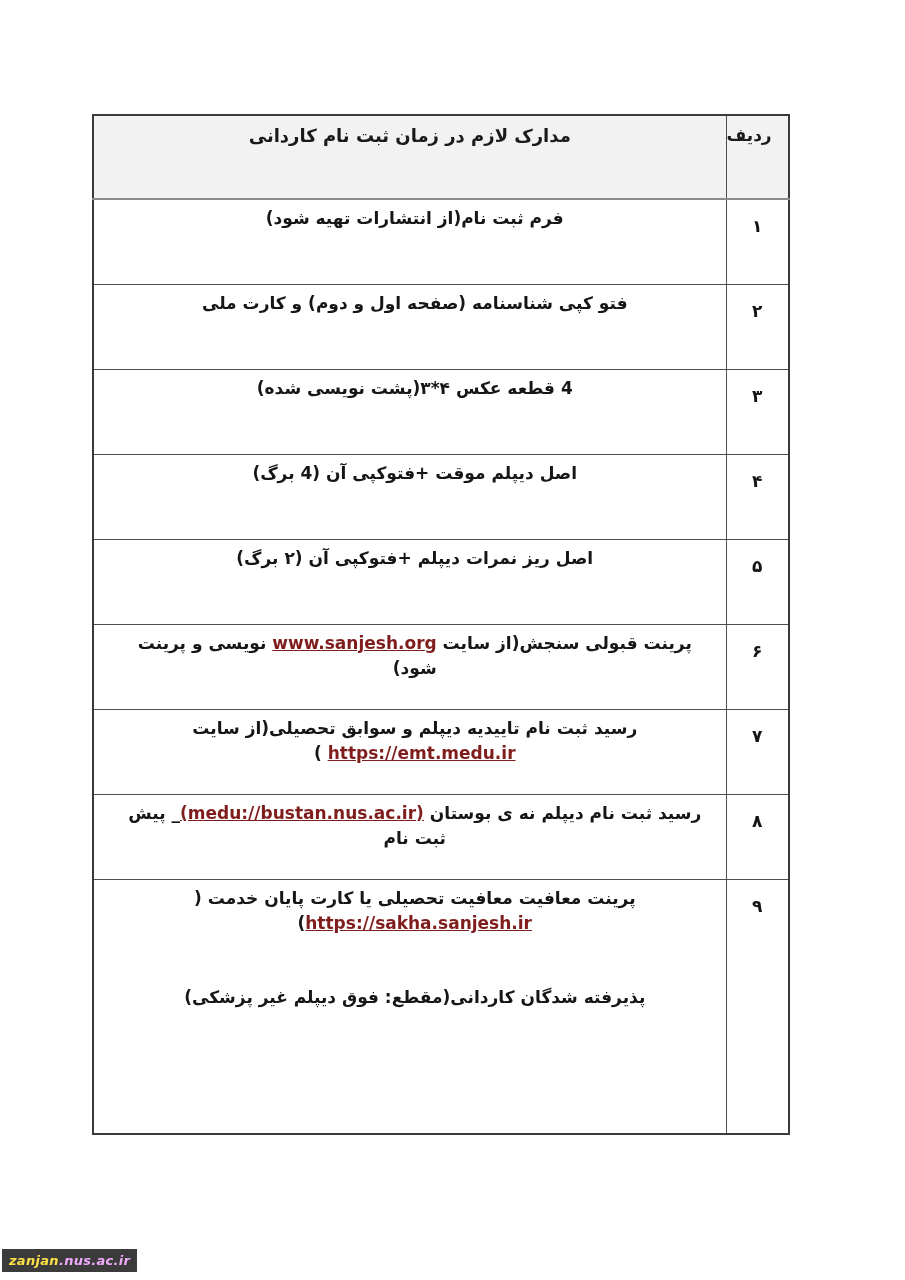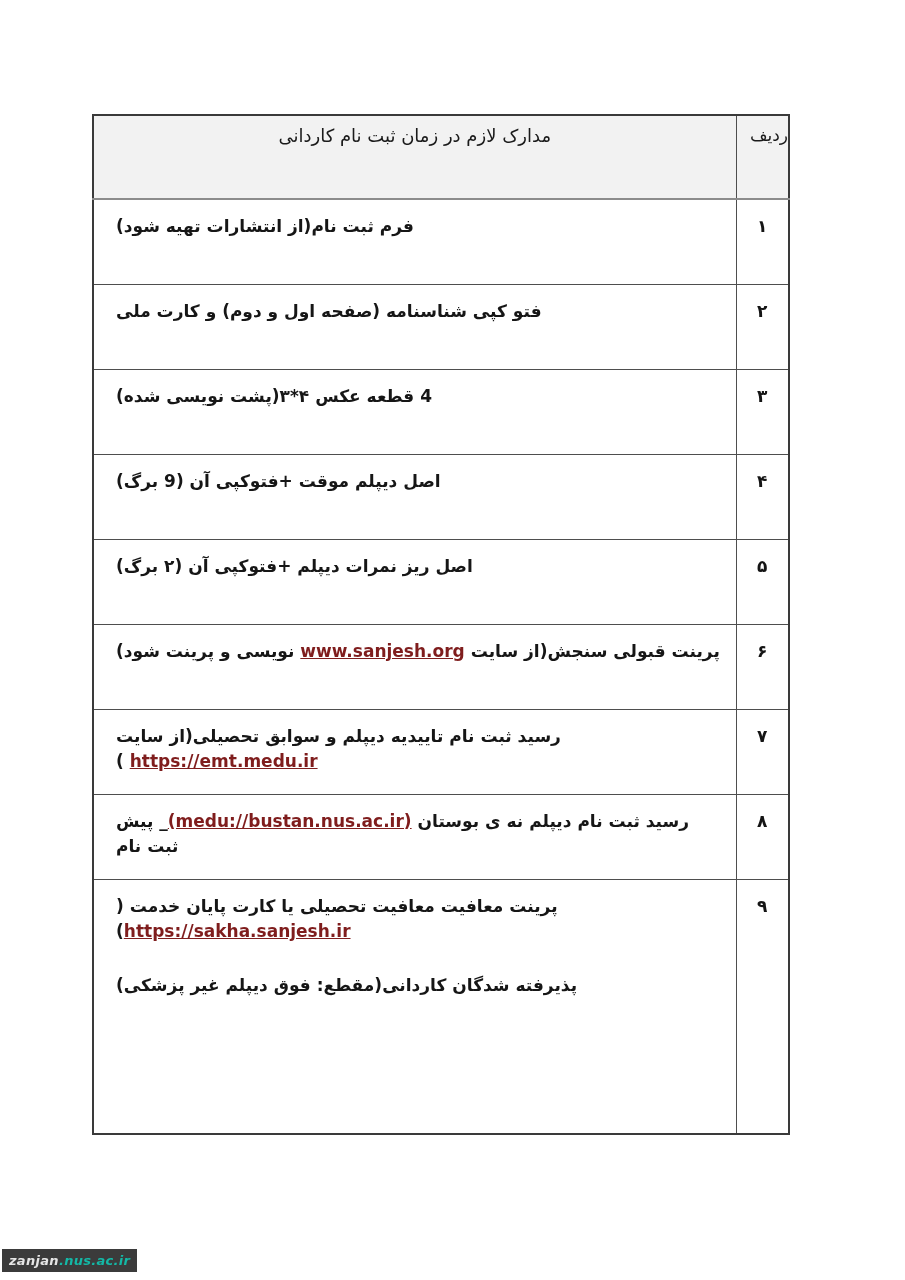--- a/index.html
+++ b/index.html
@@ -18,64 +18,64 @@
     border: 2px solid #3a3a3a;
   }
   .doc-table th, .doc-table td {
     border: 1px solid #4e4e4e;
     vertical-align: top;
   }
   .doc-table thead tr { height: 84px; }
   .doc-table thead th {
     background: #f2f2f2;
     border-bottom: 2px solid #8c8c8c;
-    font-weight: normal;
+    font-weight: bold;
     color: #1a1a1a;
   }
-  th.hdr-num { width: 53px; font-size: 17px; padding-top: 9px; text-align: right; }
+  th.hdr-num { width: 63px; font-size: 17px; padding-top: 9px; text-align: left; }
   th.hdr-docs { font-size: 18px; padding-top: 9px; text-align: center; }
   .doc-table tbody tr { height: 85px; background: #ffffff; }
   .doc-table tbody tr.tall { height: 255px; }
   td.cell-num {
     text-align: center;
     padding-top: 16px;
     font-size: 17px;
     font-weight: bold;
     color: #141414;
   }
   td.cell-content {
-    text-align: left;
-    padding: 14px 12px 0 22px;
+    text-align: center;
+    padding: 6px 12px 0 22px;
     font-size: 17px;
     font-weight: bold;
     color: #161616;
     line-height: 1.5;
   }
   .lnk {
     color: #7f1d1d;
     text-decoration: underline;
     cursor: pointer;
   }
-  .line2 { margin-top: 28px; }
+  .line2 { margin-top: 48px; }
   .watermark-badge {
     position: absolute;
     left: 2px; top: 1249px;
     height: 23px;
     background: #3b3b3b;
     display: inline-flex;
     align-items: center;
     padding: 0 7px;
     font-size: 13px;
     font-weight: bold;
     font-style: italic;
     letter-spacing: 0.3px;
     white-space: nowrap;
   }
-  .watermark-badge .wm-prefix { color: #e5e5e5; }
-  .watermark-badge .wm-suffix { color: #14b8a6; }
+  .watermark-badge .wm-prefix { color: #fde047; }
+  .watermark-badge .wm-suffix { color: #f0abfc; }
 </style>
 </head>
 <body>
 
 <table class="doc-table">
   <thead>
     <tr>
       <th class="hdr-num">ردیف</th>
       <th class="hdr-docs">مدارک لازم در زمان ثبت نام کاردانی</th>
     </tr>
@@ -88,21 +88,21 @@
     <tr>
       <td class="cell-num">۲</td>
       <td class="cell-content"><span>فتو کپی شناسنامه (صفحه اول و دوم) و کارت ملی</span></td>
     </tr>
     <tr>
       <td class="cell-num">۳</td>
       <td class="cell-content"><span>4 قطعه عکس ۴*۳(پشت نویسی شده)</span></td>
     </tr>
     <tr>
       <td class="cell-num">۴</td>
-      <td class="cell-content"><span>اصل دیپلم موقت +فتوکپی آن (9 برگ)</span></td>
+      <td class="cell-content"><span>اصل دیپلم موقت +فتوکپی آن (4 برگ)</span></td>
     </tr>
     <tr>
       <td class="cell-num">۵</td>
       <td class="cell-content"><span>اصل ریز نمرات  دیپلم +فتوکپی آن (۲ برگ)</span></td>
     </tr>
     <tr>
       <td class="cell-num">۶</td>
       <td class="cell-content"><span>پرینت قبولی سنجش(از سایت  </span><span class="lnk" dir="ltr">www.sanjesh.org</span><span> نویسی و پرینت شود)</span></td>
     </tr>
     <tr>

